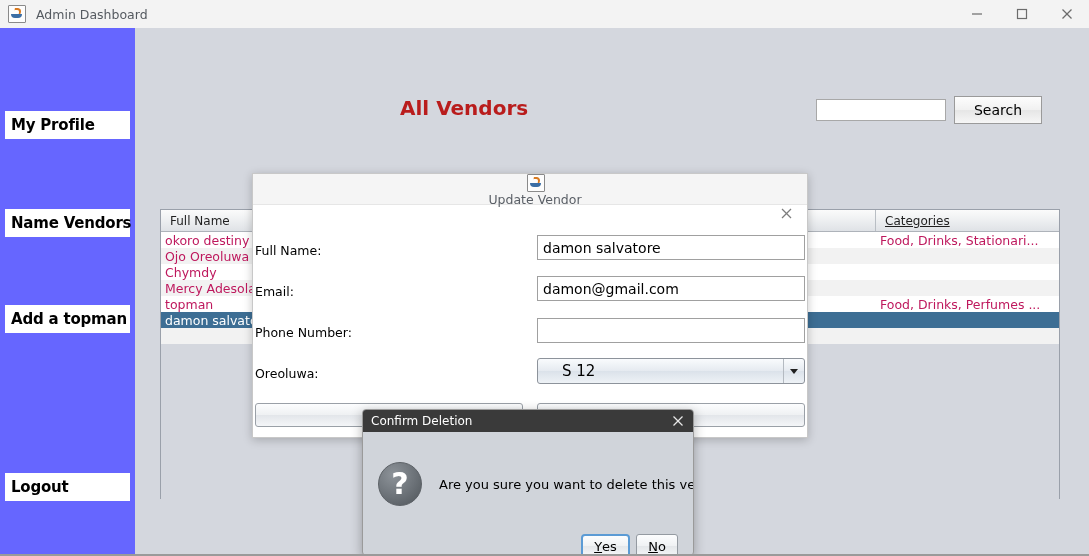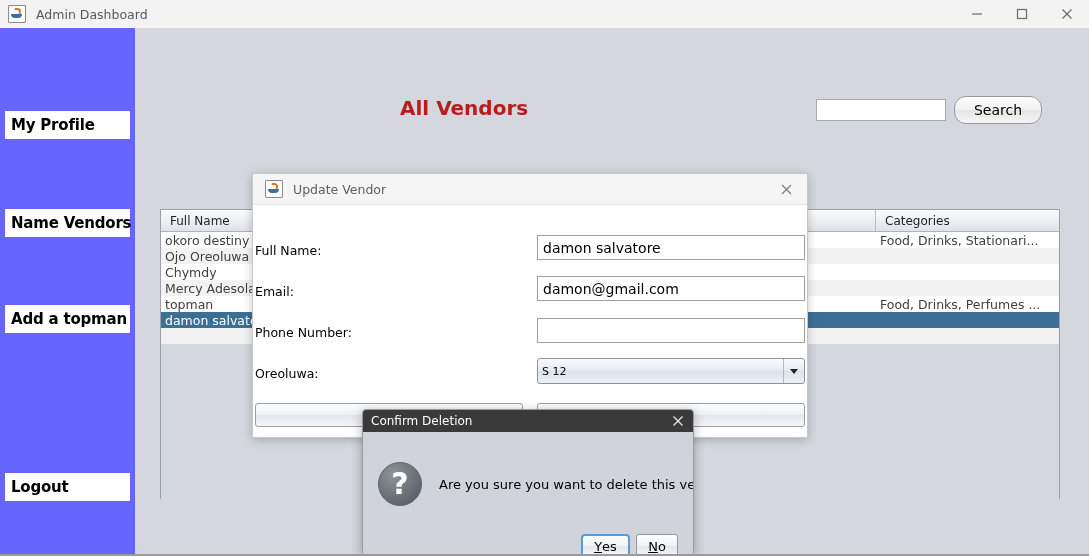--- a/index.html
+++ b/index.html
@@ -133,21 +133,21 @@
     padding: 0 3px;
     outline: none;
     font-family: "DejaVu Sans", sans-serif;
   }
   .search-btn {
     position: absolute;
     left: 819px; top: 68px;
     width: 88px; height: 28px;
     background: linear-gradient(#fdfdfd, #f1f1f1 48%, #e6e6e6 52%, #f6f6f6);
     border: 1px solid #9a9a9a;
-    border-radius: 12px;
+    border-radius: 0;
     font-size: 14px;
     color: #000;
     display: flex;
     align-items: center;
     justify-content: center;
     box-sizing: border-box;
     font-family: "DejaVu Sans", sans-serif;
   }
 
   
@@ -174,33 +174,33 @@
     box-sizing: border-box;
     font-family: "DejaVu Sans", sans-serif;
     border-right: 1px solid #b9bec4;
     overflow: hidden;
     white-space: nowrap;
   }
   .th.c0 { width: 155px; }
   .th.c1 { width: 190px; }
   .th.c2 { width: 190px; }
   .th.c3 { width: 180px; }
-  .th.c4 { width: 183px; border-right: none; }
+  .th.c4 { width: 183px; border-right: none; text-decoration: underline; }
   .tbody { background: #ffffff; height: 266px; }
   .tr {
     display: flex;
     height: 16px;
     background: #ffffff;
   }
   .tr.alt { background: #f2f2f2; }
   .tr.sel { background: #3d6e94; }
   .tr.sel .td { color: #ffffff; }
   .td {
     font-size: 12.5px;
-    color: #404040;
+    color: #be185d;
     display: flex;
     align-items: center;
     padding-left: 4px;
     box-sizing: border-box;
     overflow: hidden;
     white-space: nowrap;
     font-family: "DejaVu Sans", sans-serif;
   }
   .td.c0 { width: 155px; }
   .td.c1 { width: 190px; }
@@ -218,20 +218,21 @@
     border: 1px solid #c8c8c8;
     box-shadow: 0 2px 9px rgba(0,0,0,0.22);
     box-sizing: border-box;
   }
   .dlg-title {
     height: 30px;
     background: #f5f5f5;
     border-bottom: 1px solid #e6e6e6;
     display: flex;
     align-items: center;
+    flex-direction: column;
   }
   .dlg-title .java-icon { margin-left: 12px; }
   .dlg-title-text {
     margin-left: 10px;
     font-size: 12.5px;
     color: #5a5f66;
     font-family: "DejaVu Sans", sans-serif;
   }
   .dlg-close {
     margin-left: auto;
@@ -269,23 +270,23 @@
     left: 284px; top: 153px;
     width: 268px; height: 26px;
     background: linear-gradient(#f9fbfd, #e5eaf0 50%, #dbe2ea 51%, #eef2f6);
     border: 1px solid #8d939b;
     border-radius: 3px;
     box-sizing: border-box;
     display: flex;
     align-items: center;
   }
   .combo-val {
-    font-size: 11px;
-    color: #000;
-    padding-left: 4px;
+    font-size: 15px;
+    color: #000;
+    padding-left: 24px;
     font-family: "DejaVu Sans", sans-serif;
   }
   .combo-arrow {
     margin-left: auto;
     width: 20px; height: 24px;
     display: flex; align-items: center; justify-content: center;
     border-left: 1px solid #b4bac1;
   }
   .combo-arrow i {
     width: 0; height: 0;

